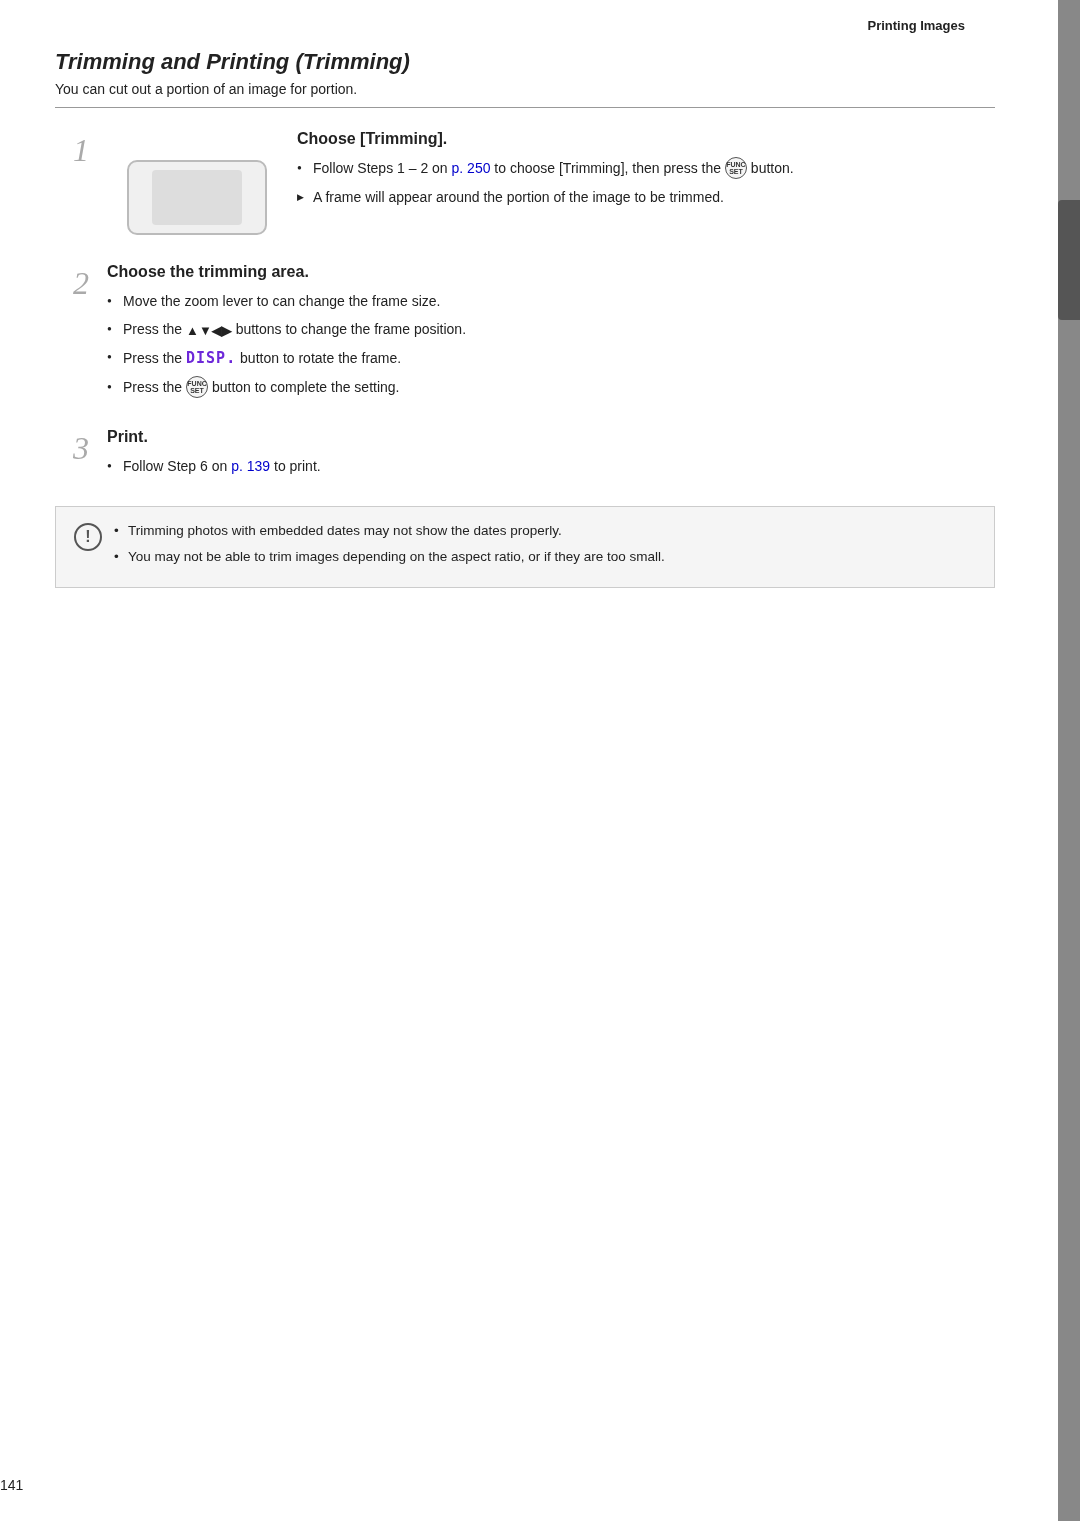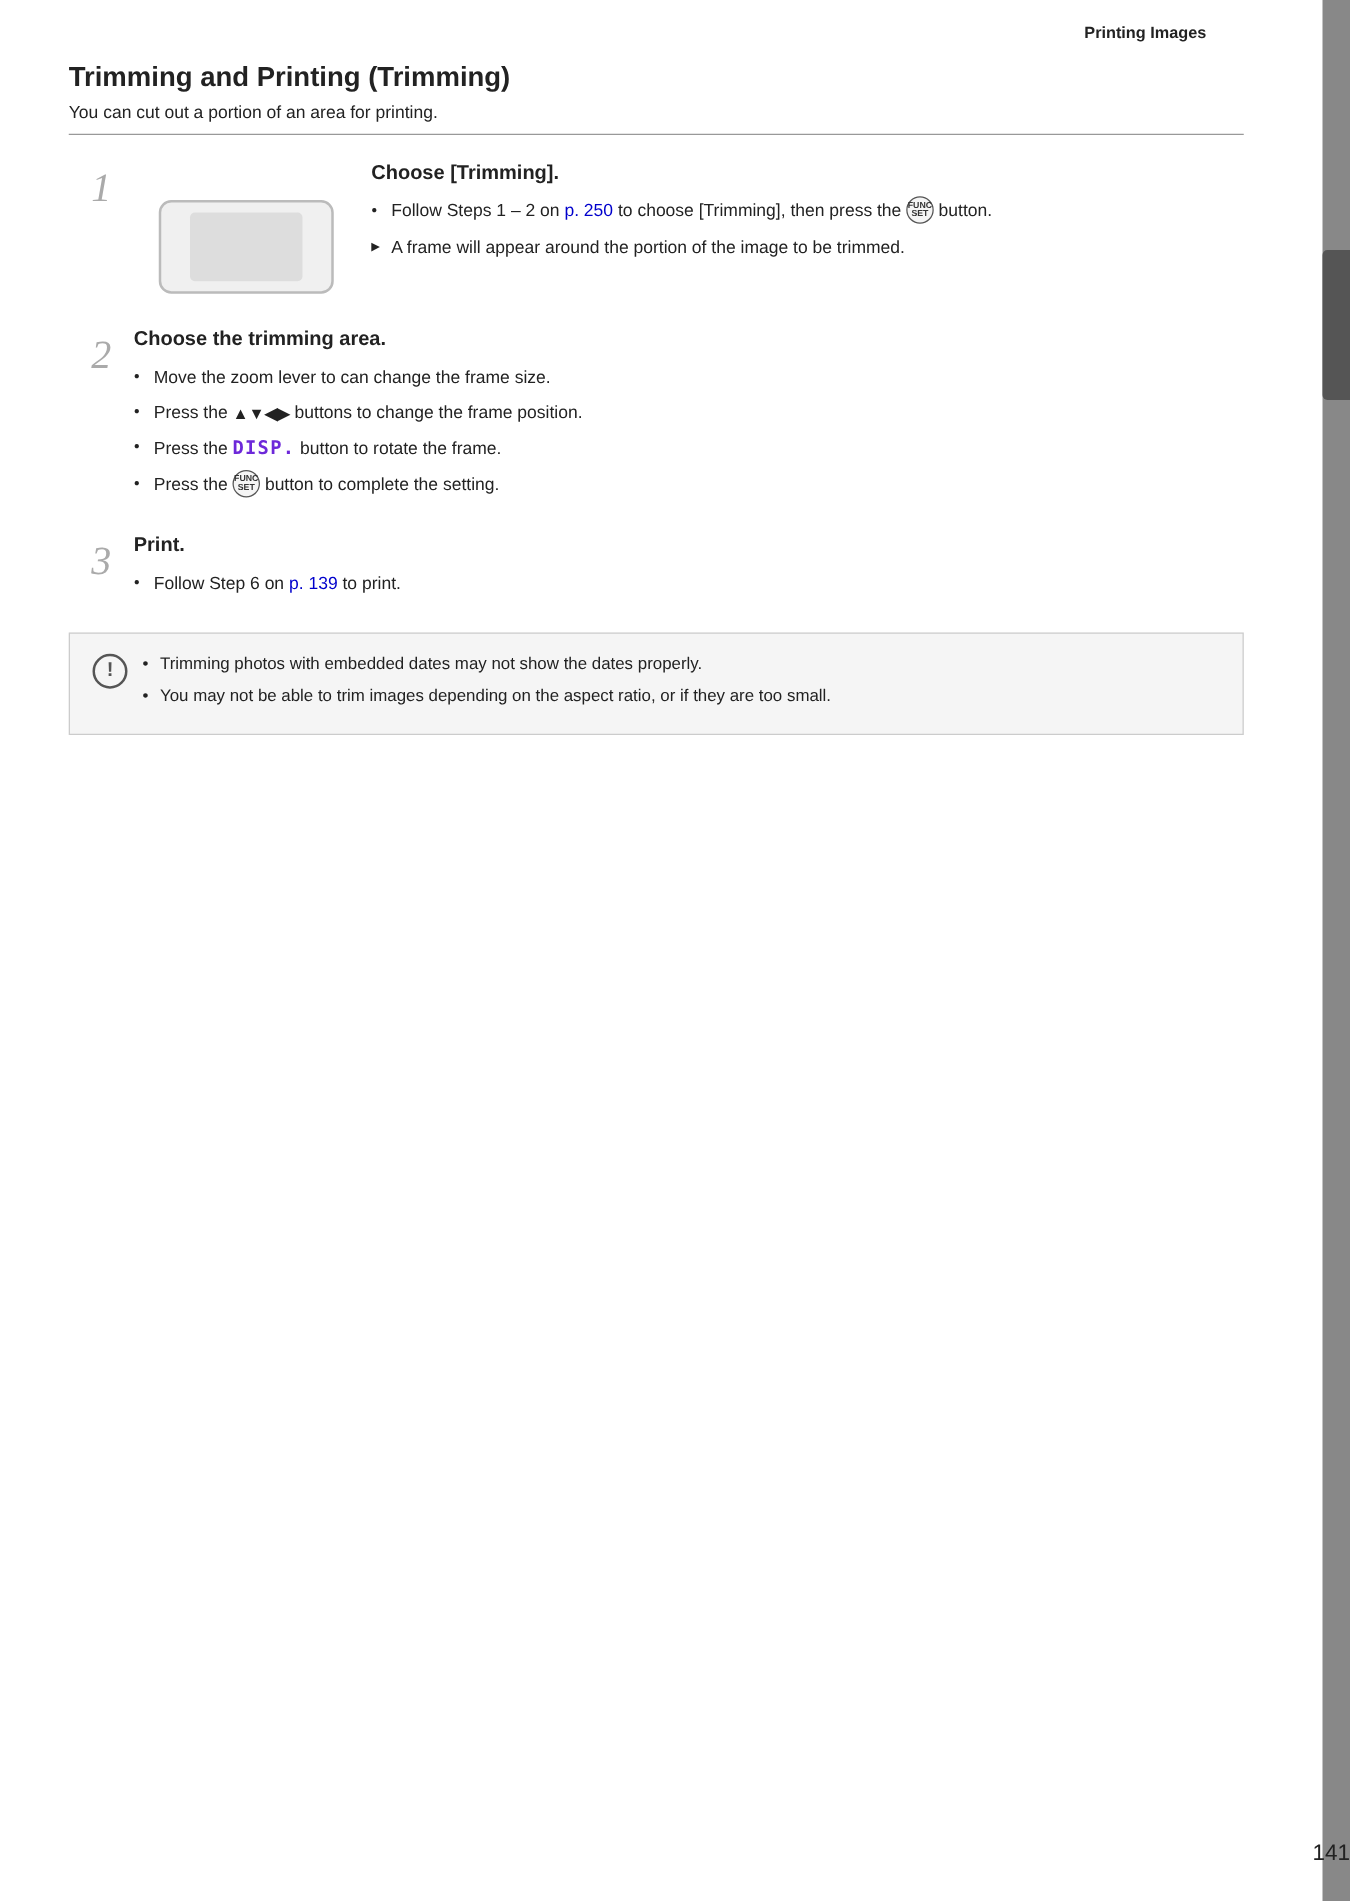--- a/index.html
+++ b/index.html
@@ -49,20 +49,21 @@
       font-weight: bold;
       align-items: center;
     }
 
     
     .page-title {
       font-size: 22px;
       font-weight: bold;
       margin-top: 10px;
       margin-bottom: 6px;
+      font-style: italic;
     }
 
     .subtitle {
       font-size: 14px;
       margin-bottom: 10px;
     }
 
     .divider {
       border: none;
       border-top: 1px solid #999;
@@ -218,22 +219,22 @@
       position: absolute;
       left: 0;
     }
 
     
     .page-number {
       position: absolute;
       bottom: 28px;
       left: 0;
       right: 0;
-      text-align: right;
-      font-size: 18px;
+      text-align: left;
+      font-size: 14px;
     }
 
     
     .step1-layout {
       display: flex;
       align-items: flex-start;
       margin-bottom: 28px;
     }
 
     .step1-num {
@@ -295,21 +296,21 @@
   <div class="side-tab-inner"></div>
 </div>
 
 <div class="content">
 
   <div class="page-header">
     <span>Printing Images</span>
   </div>
 
   <h1 class="page-title">Trimming and Printing (Trimming)</h1>
-  <p class="subtitle">You can cut out a portion of an area for printing.</p>
+  <p class="subtitle">You can cut out a portion of an image for portion.</p>
   <hr class="divider">
 
   <div class="step1-layout">
     <div class="step1-num">1</div>
     <div class="step1-inner">
 
       <div class="step1-illus">
         <div class="device-illustration">
           <div class="device-screen"></div>
         </div>

